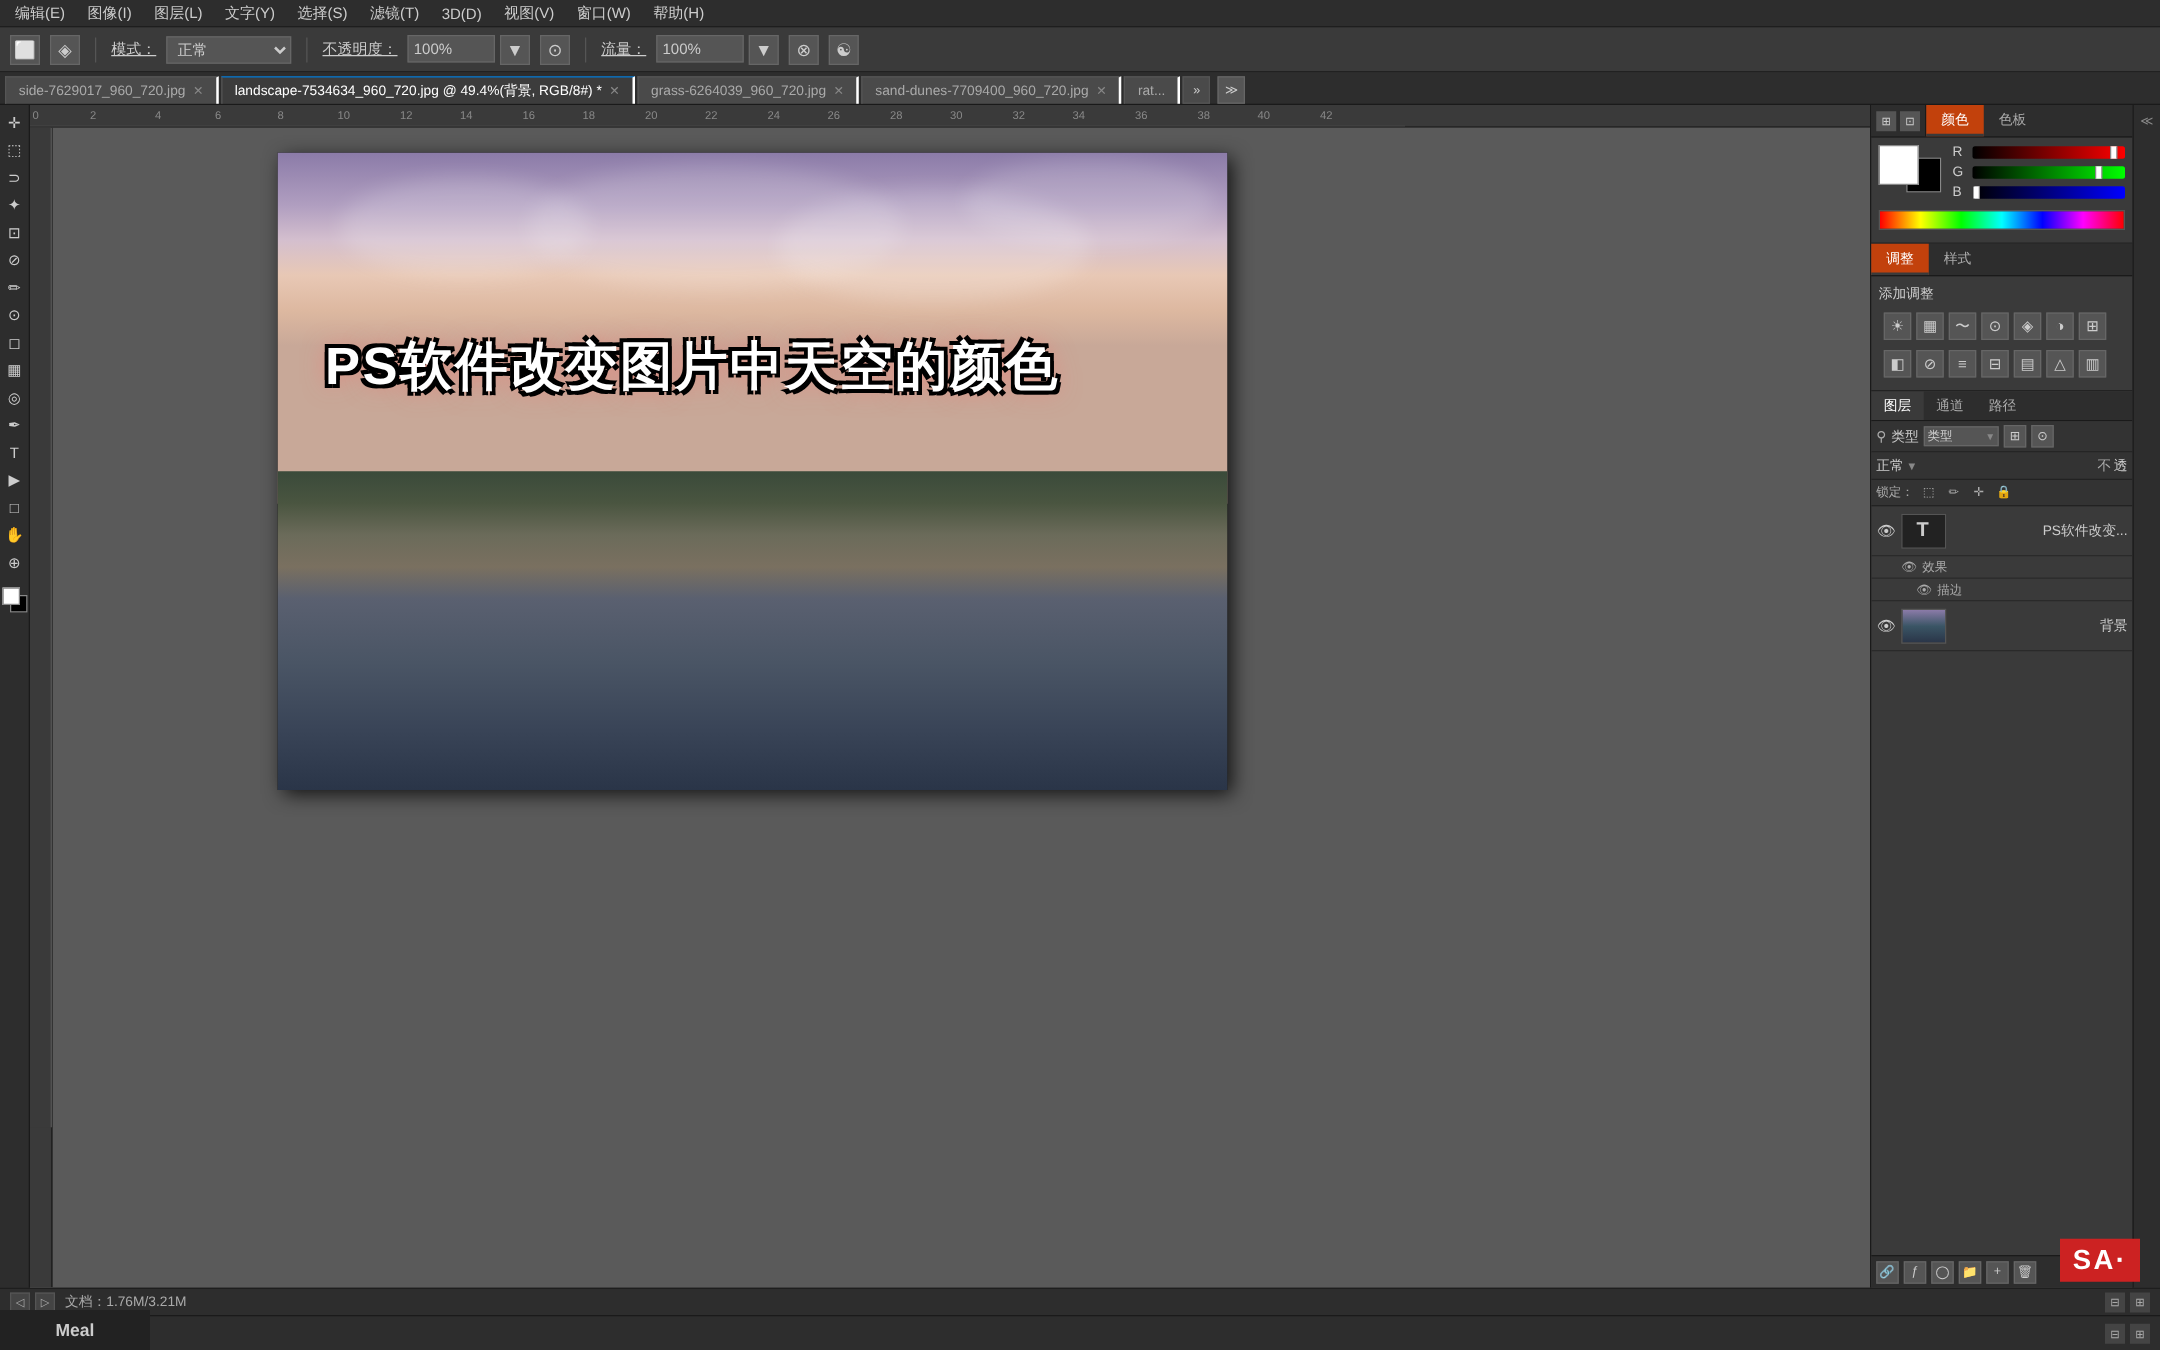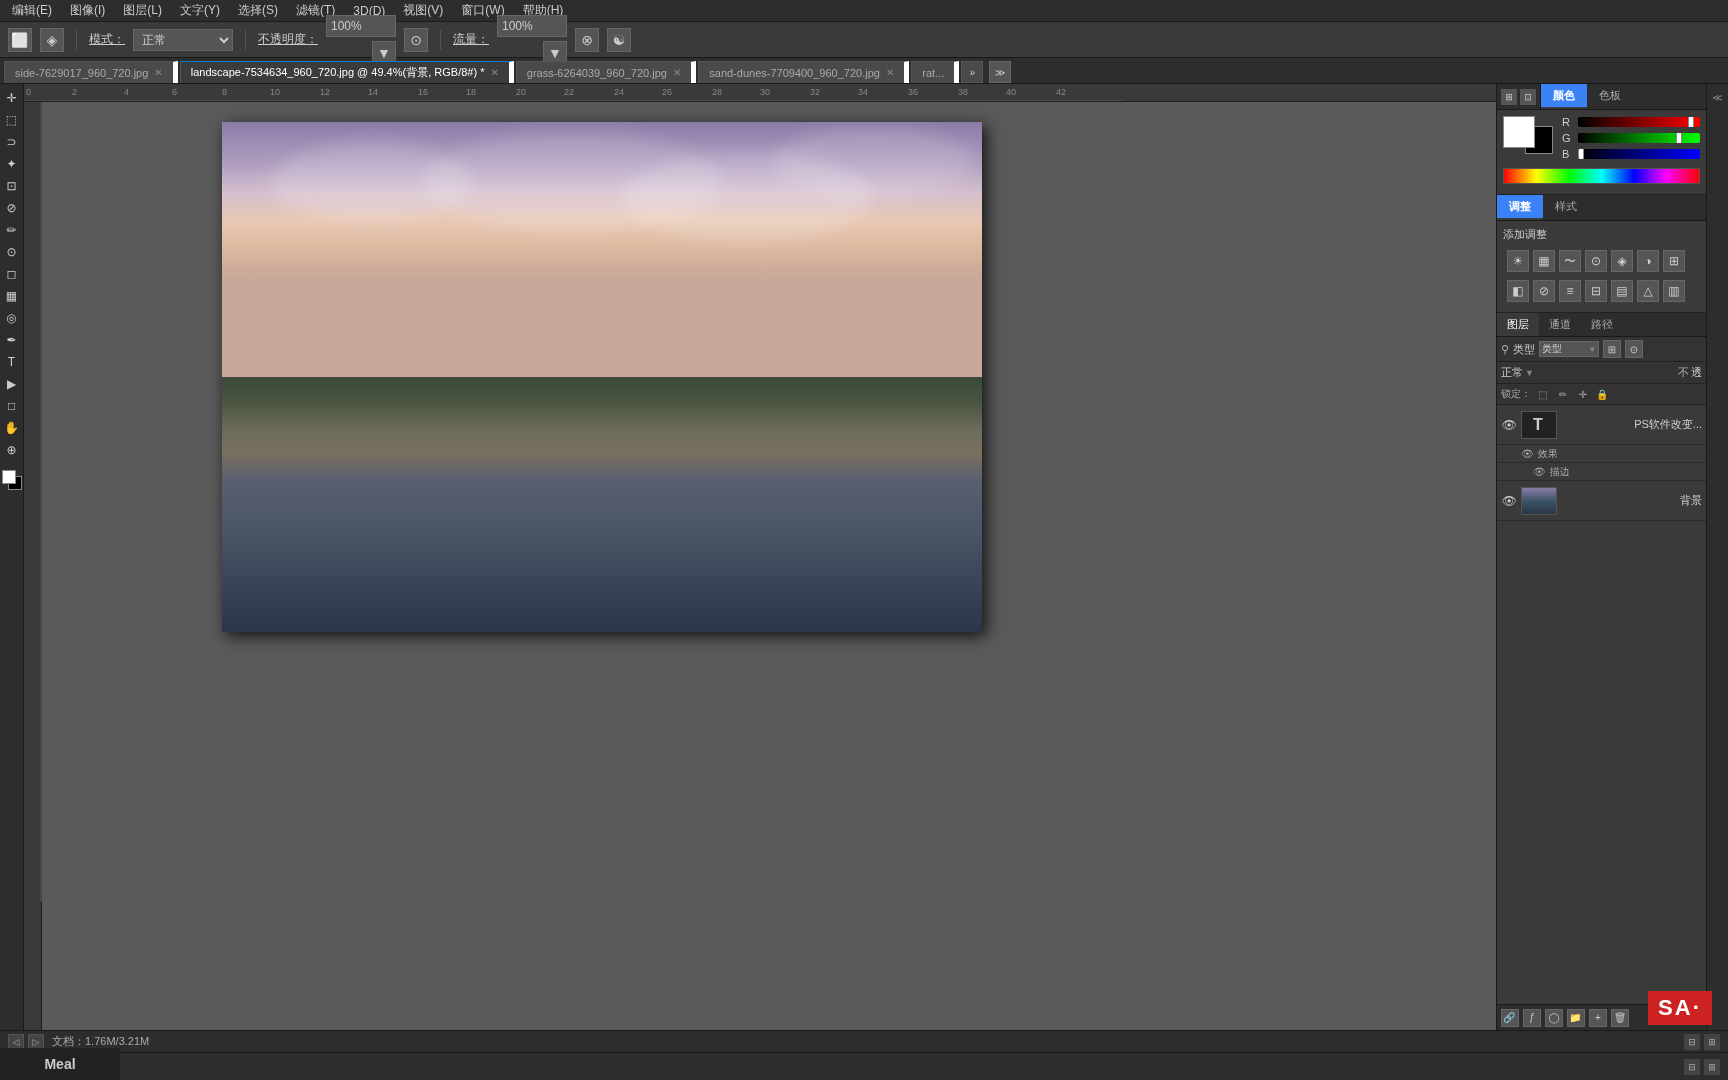--- a/index.html
+++ b/index.html
@@ -46,23 +46,22 @@
       background: #555;
       color: #ccc;
       border: 1px solid #666;
       font-size: 12px;
       padding: 2px 4px;
       height: 22px;
       width: 100px;
     }
     .toolbar-input-group {
       display: flex;
-      align-items: flex-end;
+      align-items: flex-start;
       gap: 4px;
-      flex-direction: column;
     }
     .toolbar-input {
       background: #555;
       color: #ccc;
       border: 1px solid #666;
       font-size: 12px;
       padding: 2px 4px;
       height: 22px;
       width: 70px;
     }
@@ -101,21 +100,21 @@
       color: #aaa;
       padding: 0 10px;
       display: flex;
       align-items: center;
       gap: 6px;
       font-size: 11px;
       cursor: pointer;
       white-space: nowrap;
       border-top: 1px solid #555;
       border-left: 1px solid #555;
-      border-right: 5px solid #ffffff;
+      border-right: 2px solid #ffffff;
     }
     .tab.active {
       background: #3c3c3c;
       color: #fff;
       border-top: 1px solid #0078d4;
     }
     .tab-close {
       font-size: 10px;
       color: #888;
       cursor: pointer;
@@ -307,23 +306,22 @@
       border-bottom: 1px solid #1a1a1a;
     }
     .panel-tab {
       padding: 4px 12px;
       font-size: 11px;
       cursor: pointer;
       color: #aaa;
     }
     .panel-tab.active {
       color: #fff;
-      background: #3b82f6;
+      background: #c2410c;
       border-bottom: 2px solid #3a3a3a;
-      font-weight: bold;
     }
     .panel-body {
       padding: 6px;
     }
     .swatch-fg {
       width: 32px;
       height: 32px;
       background: #ffffff;
       border: 1px solid #888;
       position: relative;
@@ -734,20 +732,21 @@
           <div class="img-clouds">
             <div class="cloud-layer" style="width:200px;height:80px;top:20px;left:50px;opacity:0.6;"></div>
             <div class="cloud-layer" style="width:300px;height:100px;top:10px;left:200px;opacity:0.5;"></div>
             <div class="cloud-layer" style="width:250px;height:90px;top:30px;left:400px;opacity:0.6;"></div>
             <div class="cloud-layer" style="width:200px;height:70px;top:5px;left:550px;opacity:0.5;"></div>
           </div>
 
           <div class="img-ground"></div>
           <div class="rock-overlay"></div>
 
+          <div class="img-text-overlay">PS软件改变图片中天空的颜色</div>
         </div>
       </div>
     </div>
   </div>
 
   <div id="right-panel">
 
     <div class="panel-section">
       <div class="panel-tabs">
 

